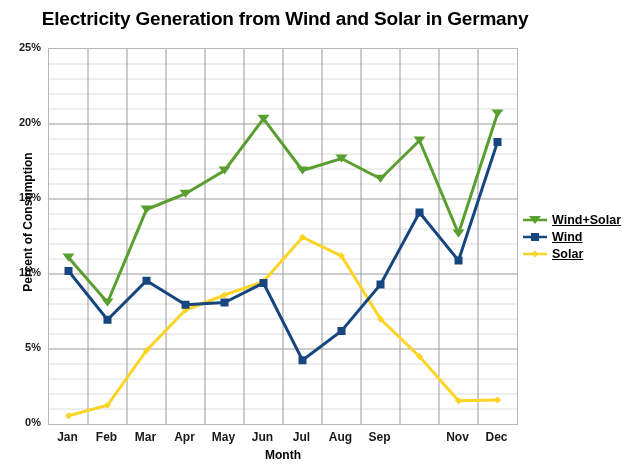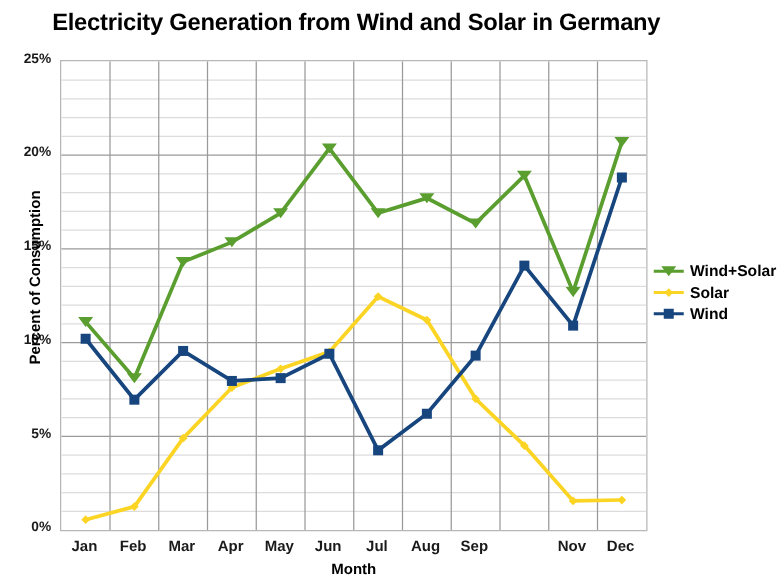--- a/index.html
+++ b/index.html
@@ -82,23 +82,24 @@
   .legend {
     position: absolute;
     left: 522px;
     top: 210px;
     font-size: 12.5px;
     font-weight: bold;
     color: #000000;
   }
   .legend-row {
     display: flex;
-    align-items: flex-start;
+    align-items: flex-end;
     height: 17px;
     white-space: nowrap;
+    text-decoration: underline;
   }
   .legend-swatch {
     width: 26px;
     height: 14px;
     margin-right: 4px;
     flex: 0 0 26px;
   }
   .legend-label { line-height: 14px; }
   svg { display: block; }
 </style>
@@ -226,30 +227,30 @@
           <svg width="26" height="14">
             <line x1="1" x2="25" y1="7" y2="7" stroke="#5a9e2f" stroke-width="2.5"></line>
             <polygon points="7,3 19,3 13,11" fill="#5a9e2f"></polygon>
           </svg>
         </span>
         <span class="legend-label">Wind+Solar</span>
       </div>
       <div class="legend-row">
         <span class="legend-swatch">
           <svg width="26" height="14">
+            <line x1="1" x2="25" y1="7" y2="7" stroke="#17457e" stroke-width="2.5"></line>
+            <rect x="9" y="3" width="8" height="8" fill="#17457e"></rect>
+          </svg>
+        </span>
+        <span class="legend-label">Wind</span>
+      </div>
+      <div class="legend-row">
+        <span class="legend-swatch">
+          <svg width="26" height="14">
             <line x1="1" x2="25" y1="7" y2="7" stroke="#fbd424" stroke-width="2.5"></line>
             <polygon points="13,3.5 16.5,7 13,10.5 9.5,7" fill="#fbd424"></polygon>
           </svg>
         </span>
         <span class="legend-label">Solar</span>
       </div>
-      <div class="legend-row">
-        <span class="legend-swatch">
-          <svg width="26" height="14">
-            <line x1="1" x2="25" y1="7" y2="7" stroke="#17457e" stroke-width="2.5"></line>
-            <rect x="9" y="3" width="8" height="8" fill="#17457e"></rect>
-          </svg>
-        </span>
-        <span class="legend-label">Wind</span>
-      </div>
     </div>
 
 </div>
 
 </body></html>

